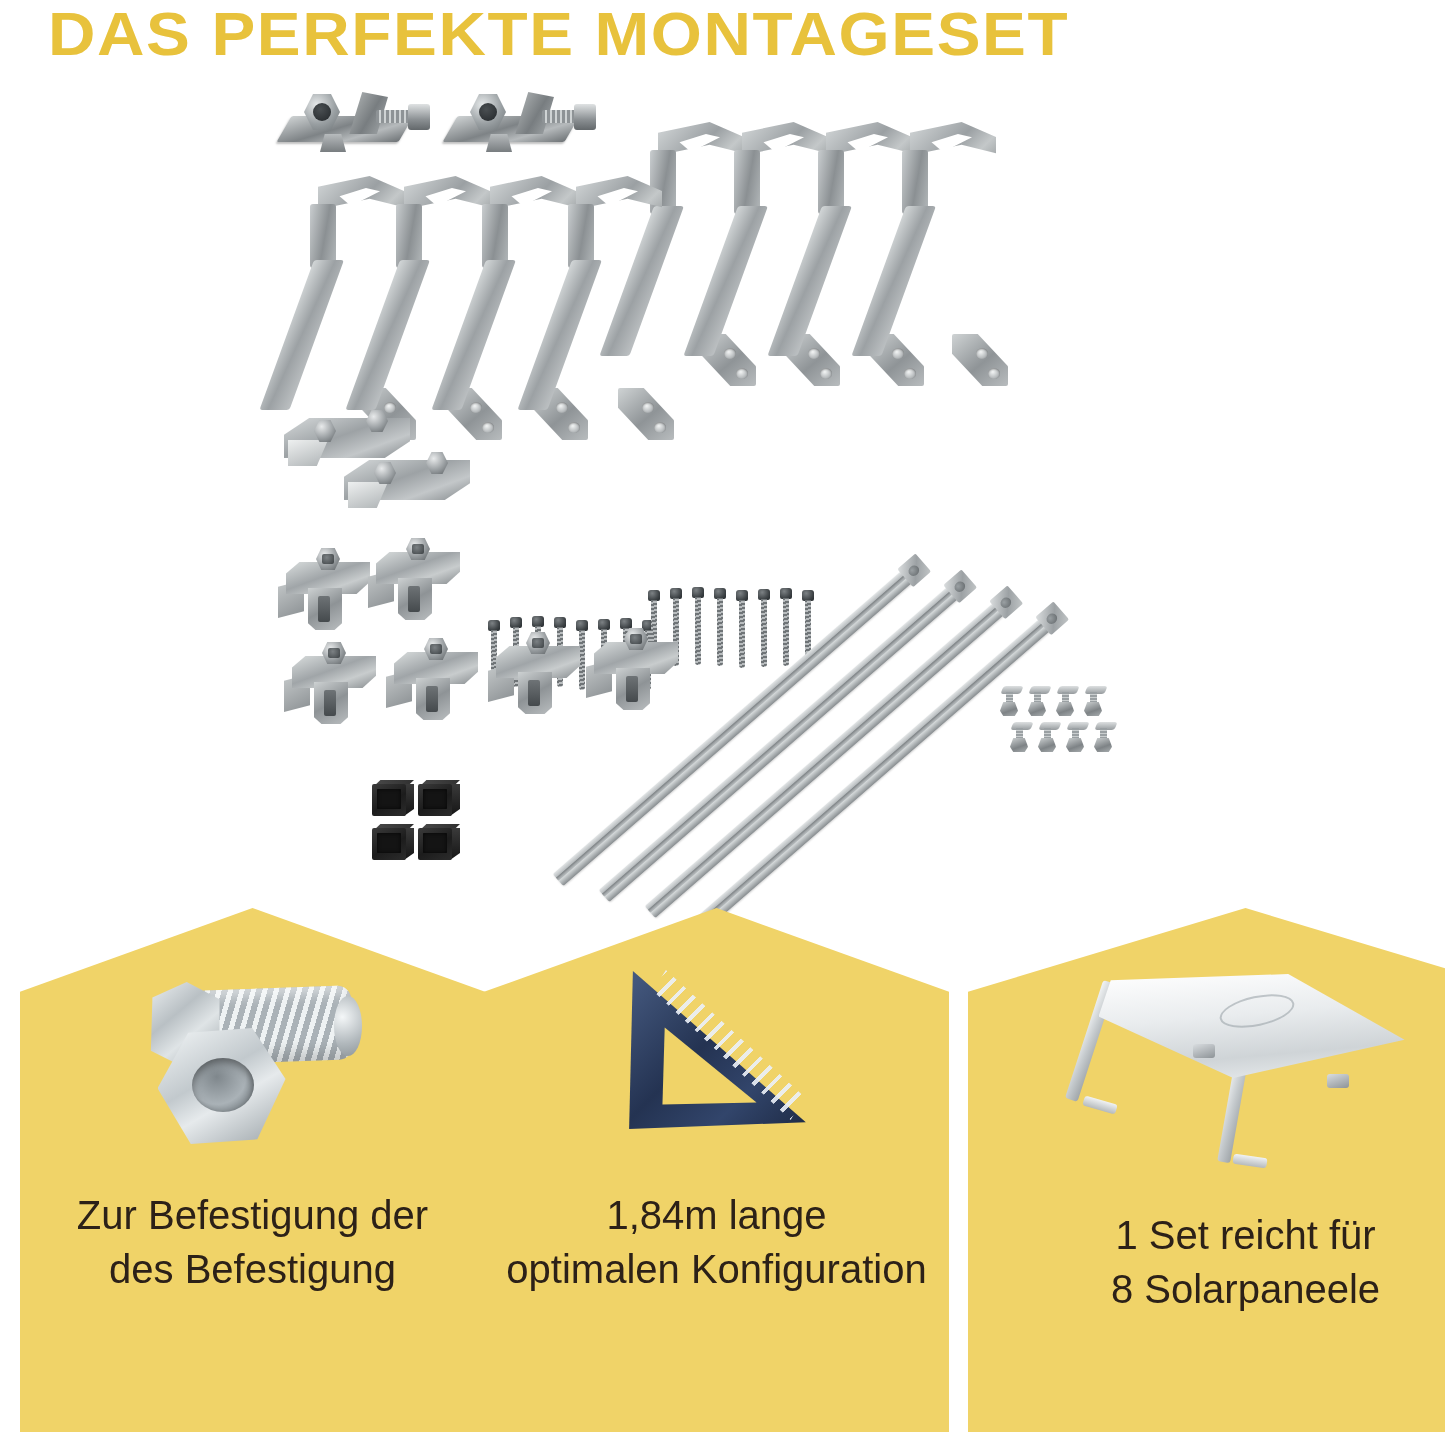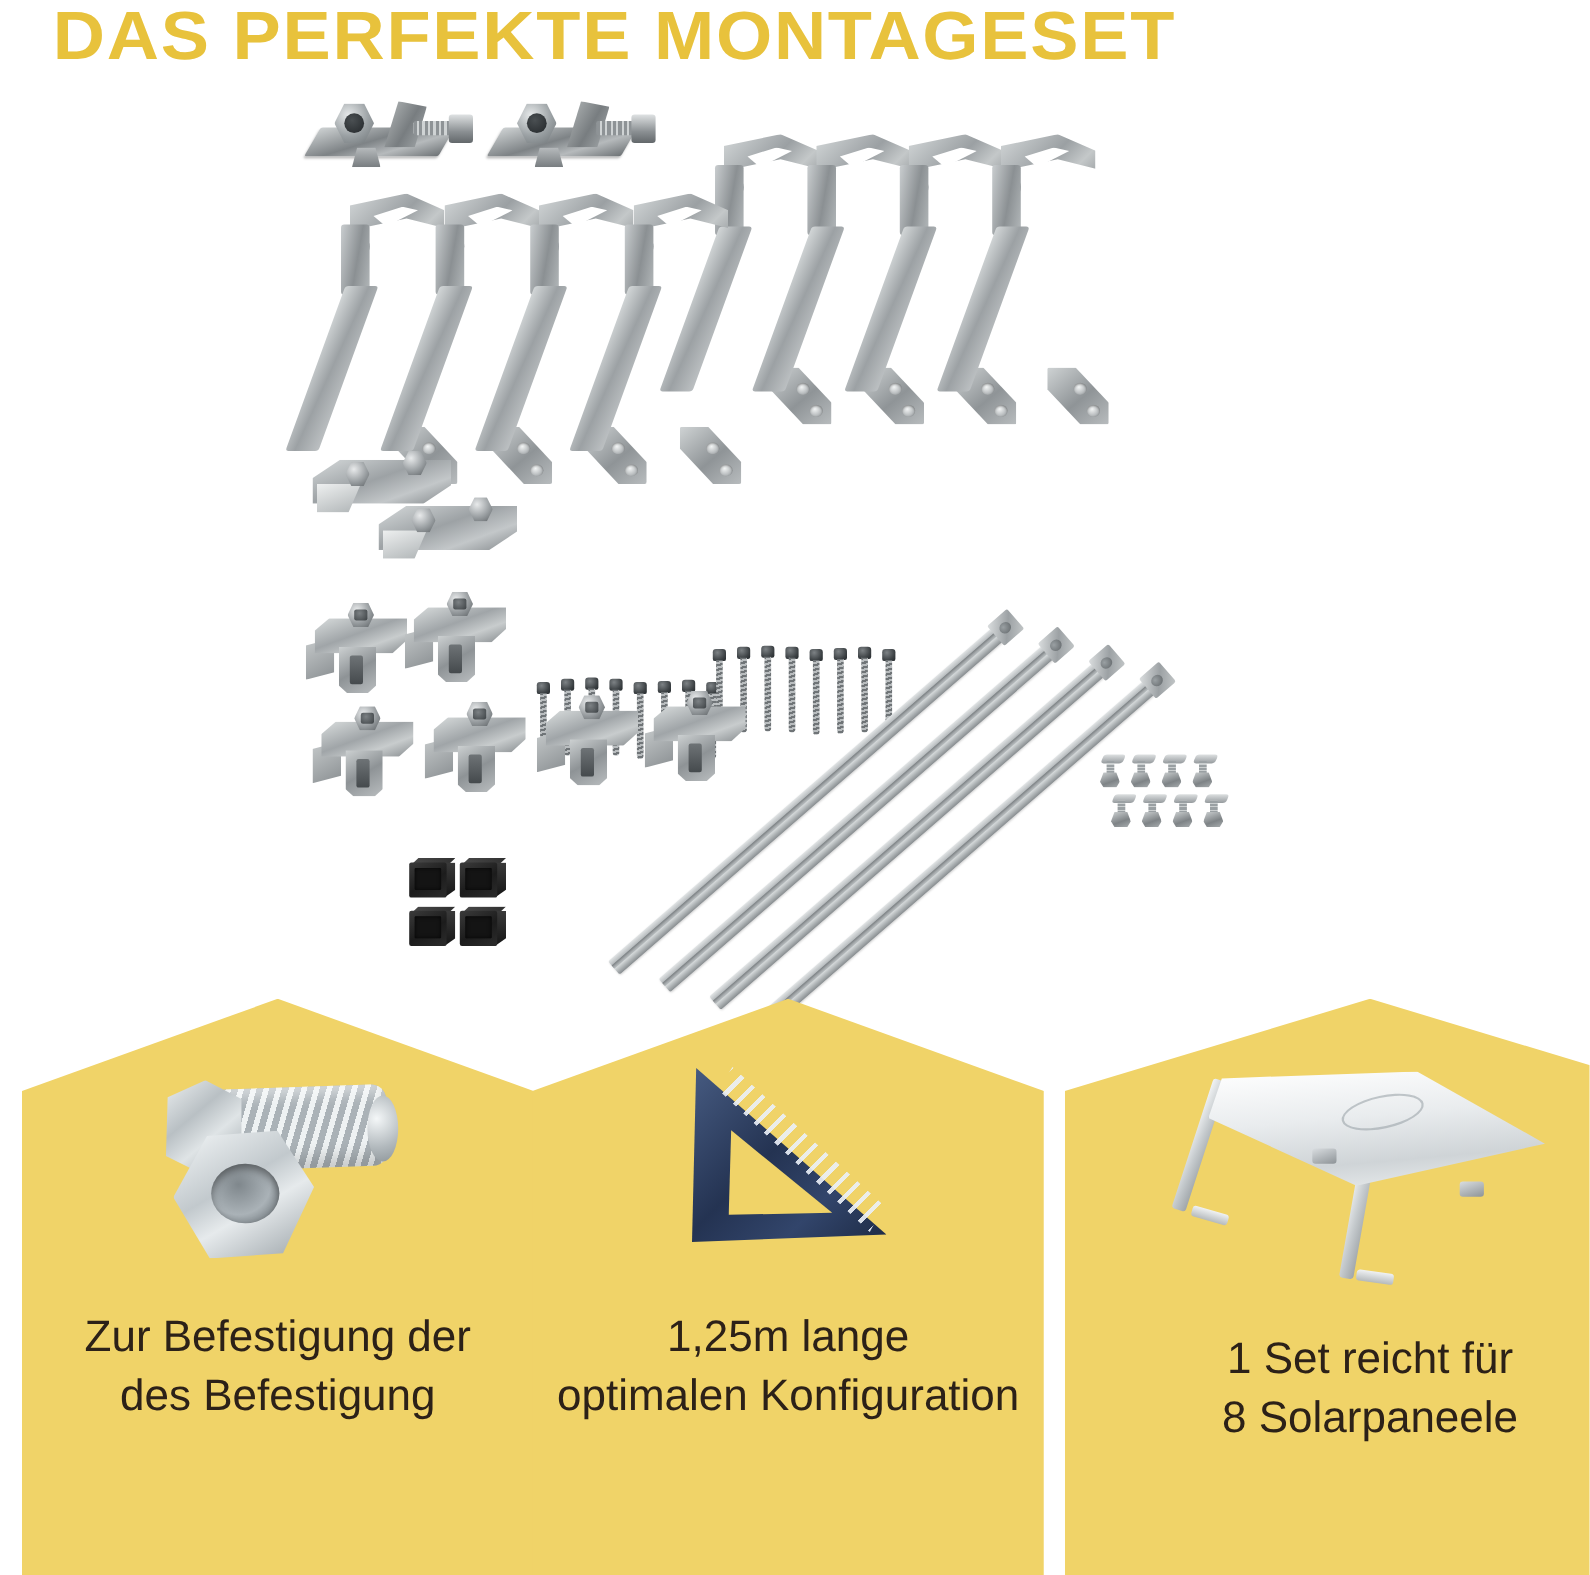--- a/index.html
+++ b/index.html
@@ -655,21 +655,21 @@
 
   <div class="panel p2" style="background:#F0D368;">
     <div class="art">
       <div class="sqart">
         <div class="tri"></div>
         <div class="hole"></div>
         <div class="ticks"></div>
       </div>
     </div>
     <div class="cap">
-      <div>1,25m lange</div>
+      <div>1,84m lange</div>
       <div>optimalen Konfiguration</div>
     </div>
   </div>
 
   <div class="panel p3" style="background:#F0D368;">
     <div class="art">
       <div class="mntart">
         <div class="leg l1"></div>
         <div class="leg l2"></div>
         <div class="foot f1"></div>

